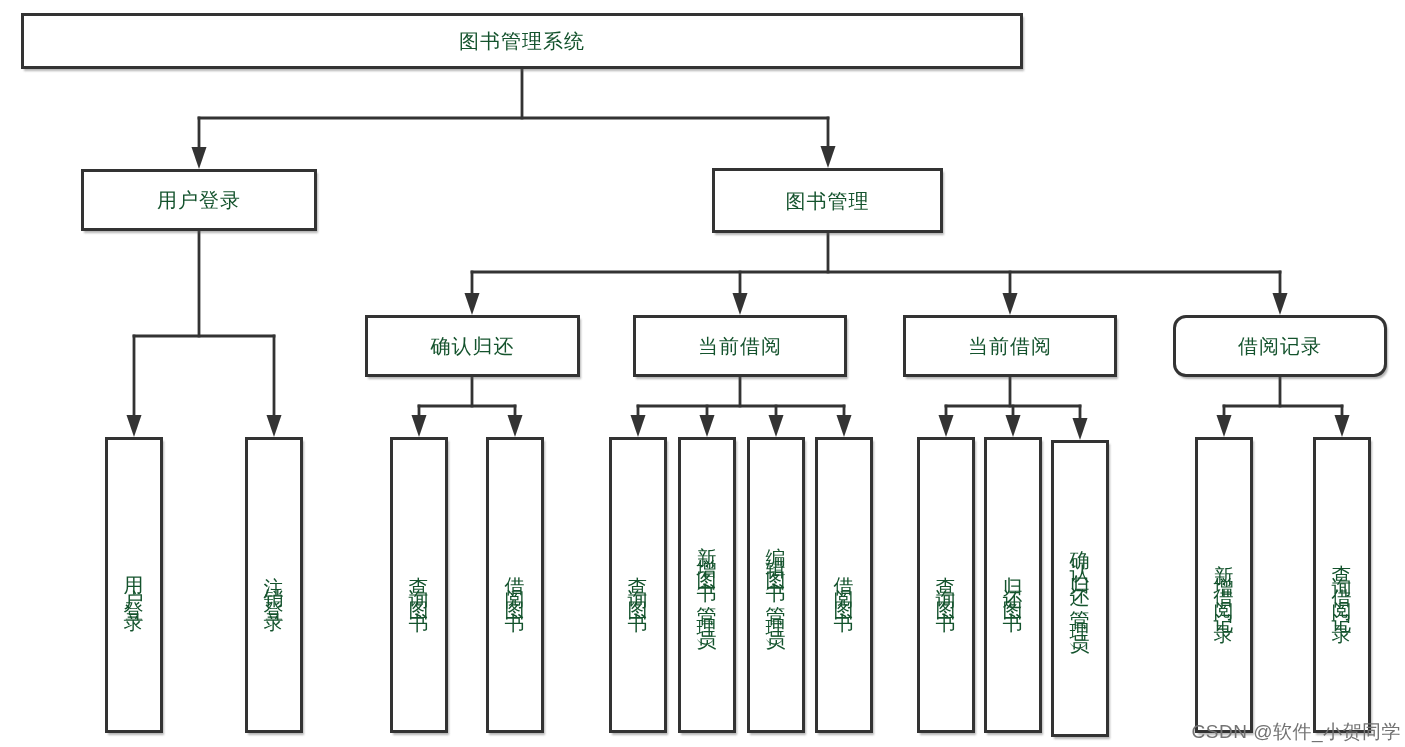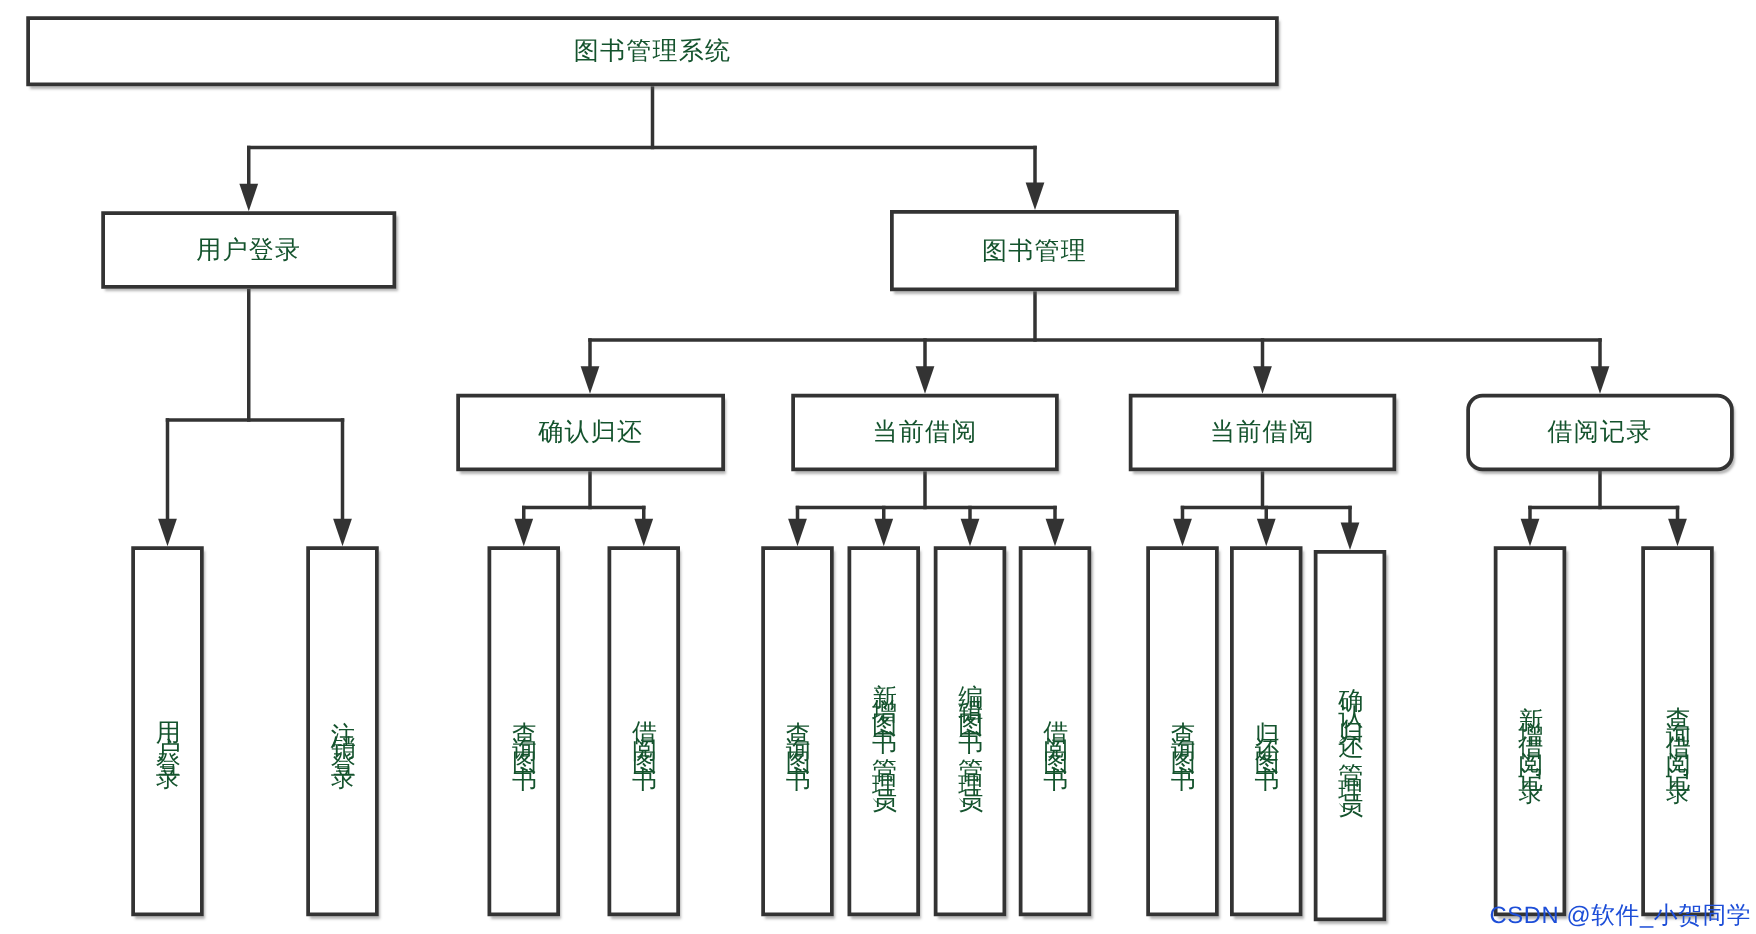--- a/index.html
+++ b/index.html
@@ -45,21 +45,21 @@
     writing-mode: vertical-rl;
     text-orientation: mixed;
     letter-spacing: 12px;
     white-space: nowrap;
   }
   .watermark {
     position: absolute;
     top: 719px;
     right: 4px;
     font-size: 19px;
-    color: #1d4ed8;
+    color: #737373;
     letter-spacing: 0.5px;
     white-space: nowrap;
     z-index: 5;
   }
 </style>
 </head>
 <body>
 
 <div class="canvas">
 

